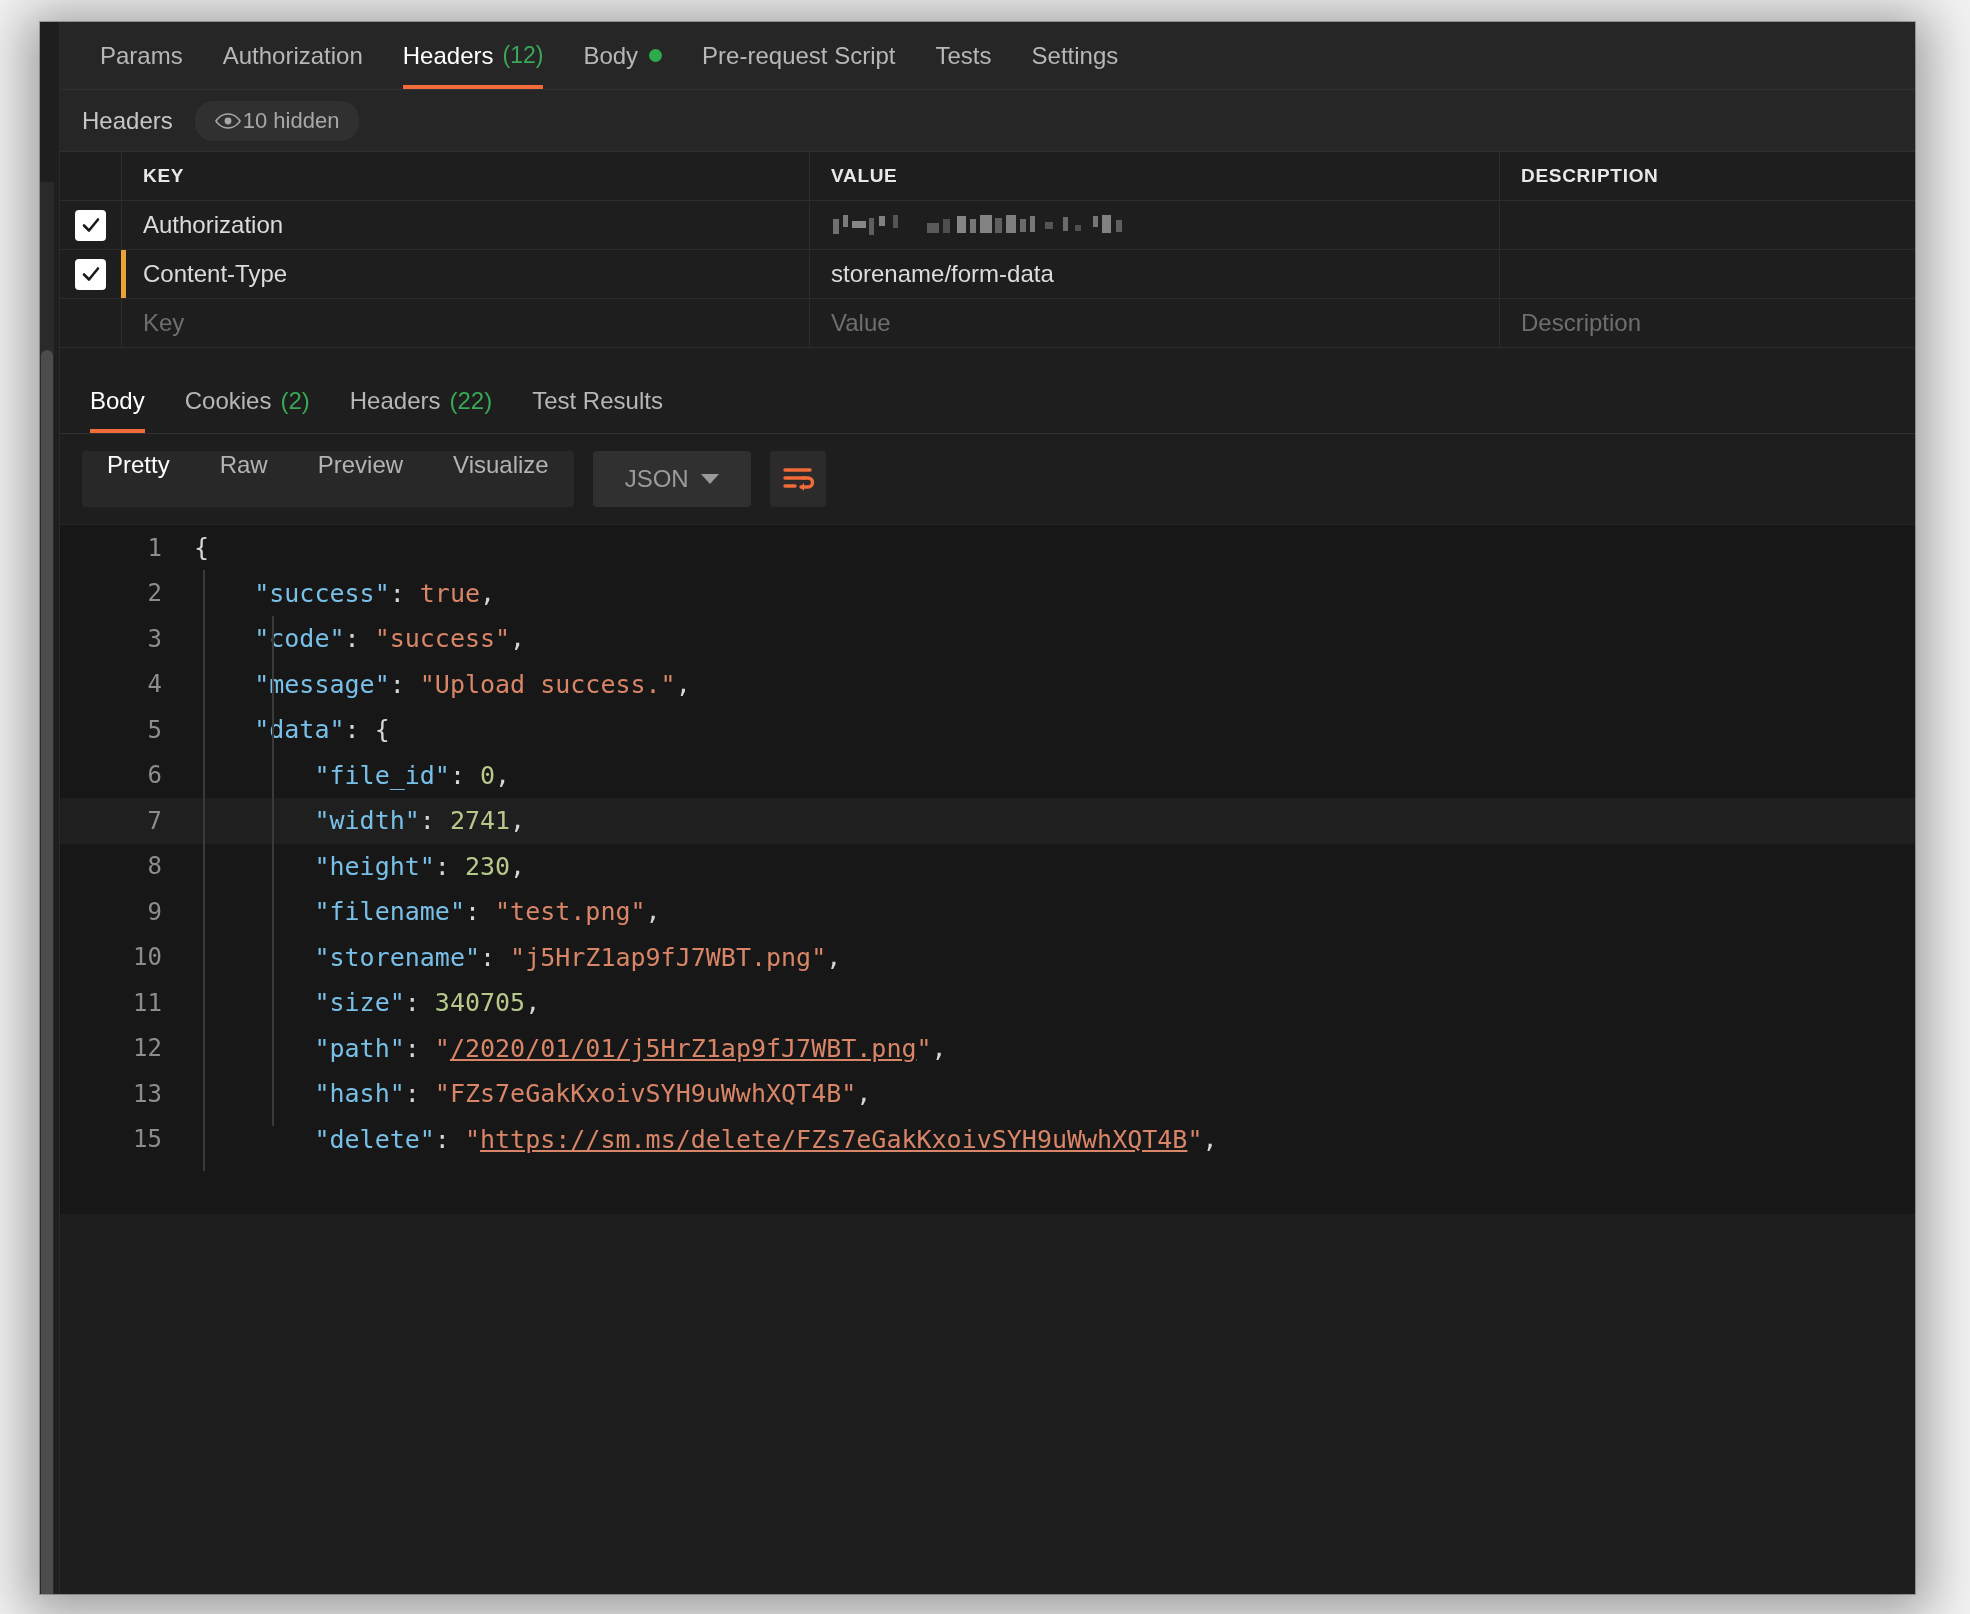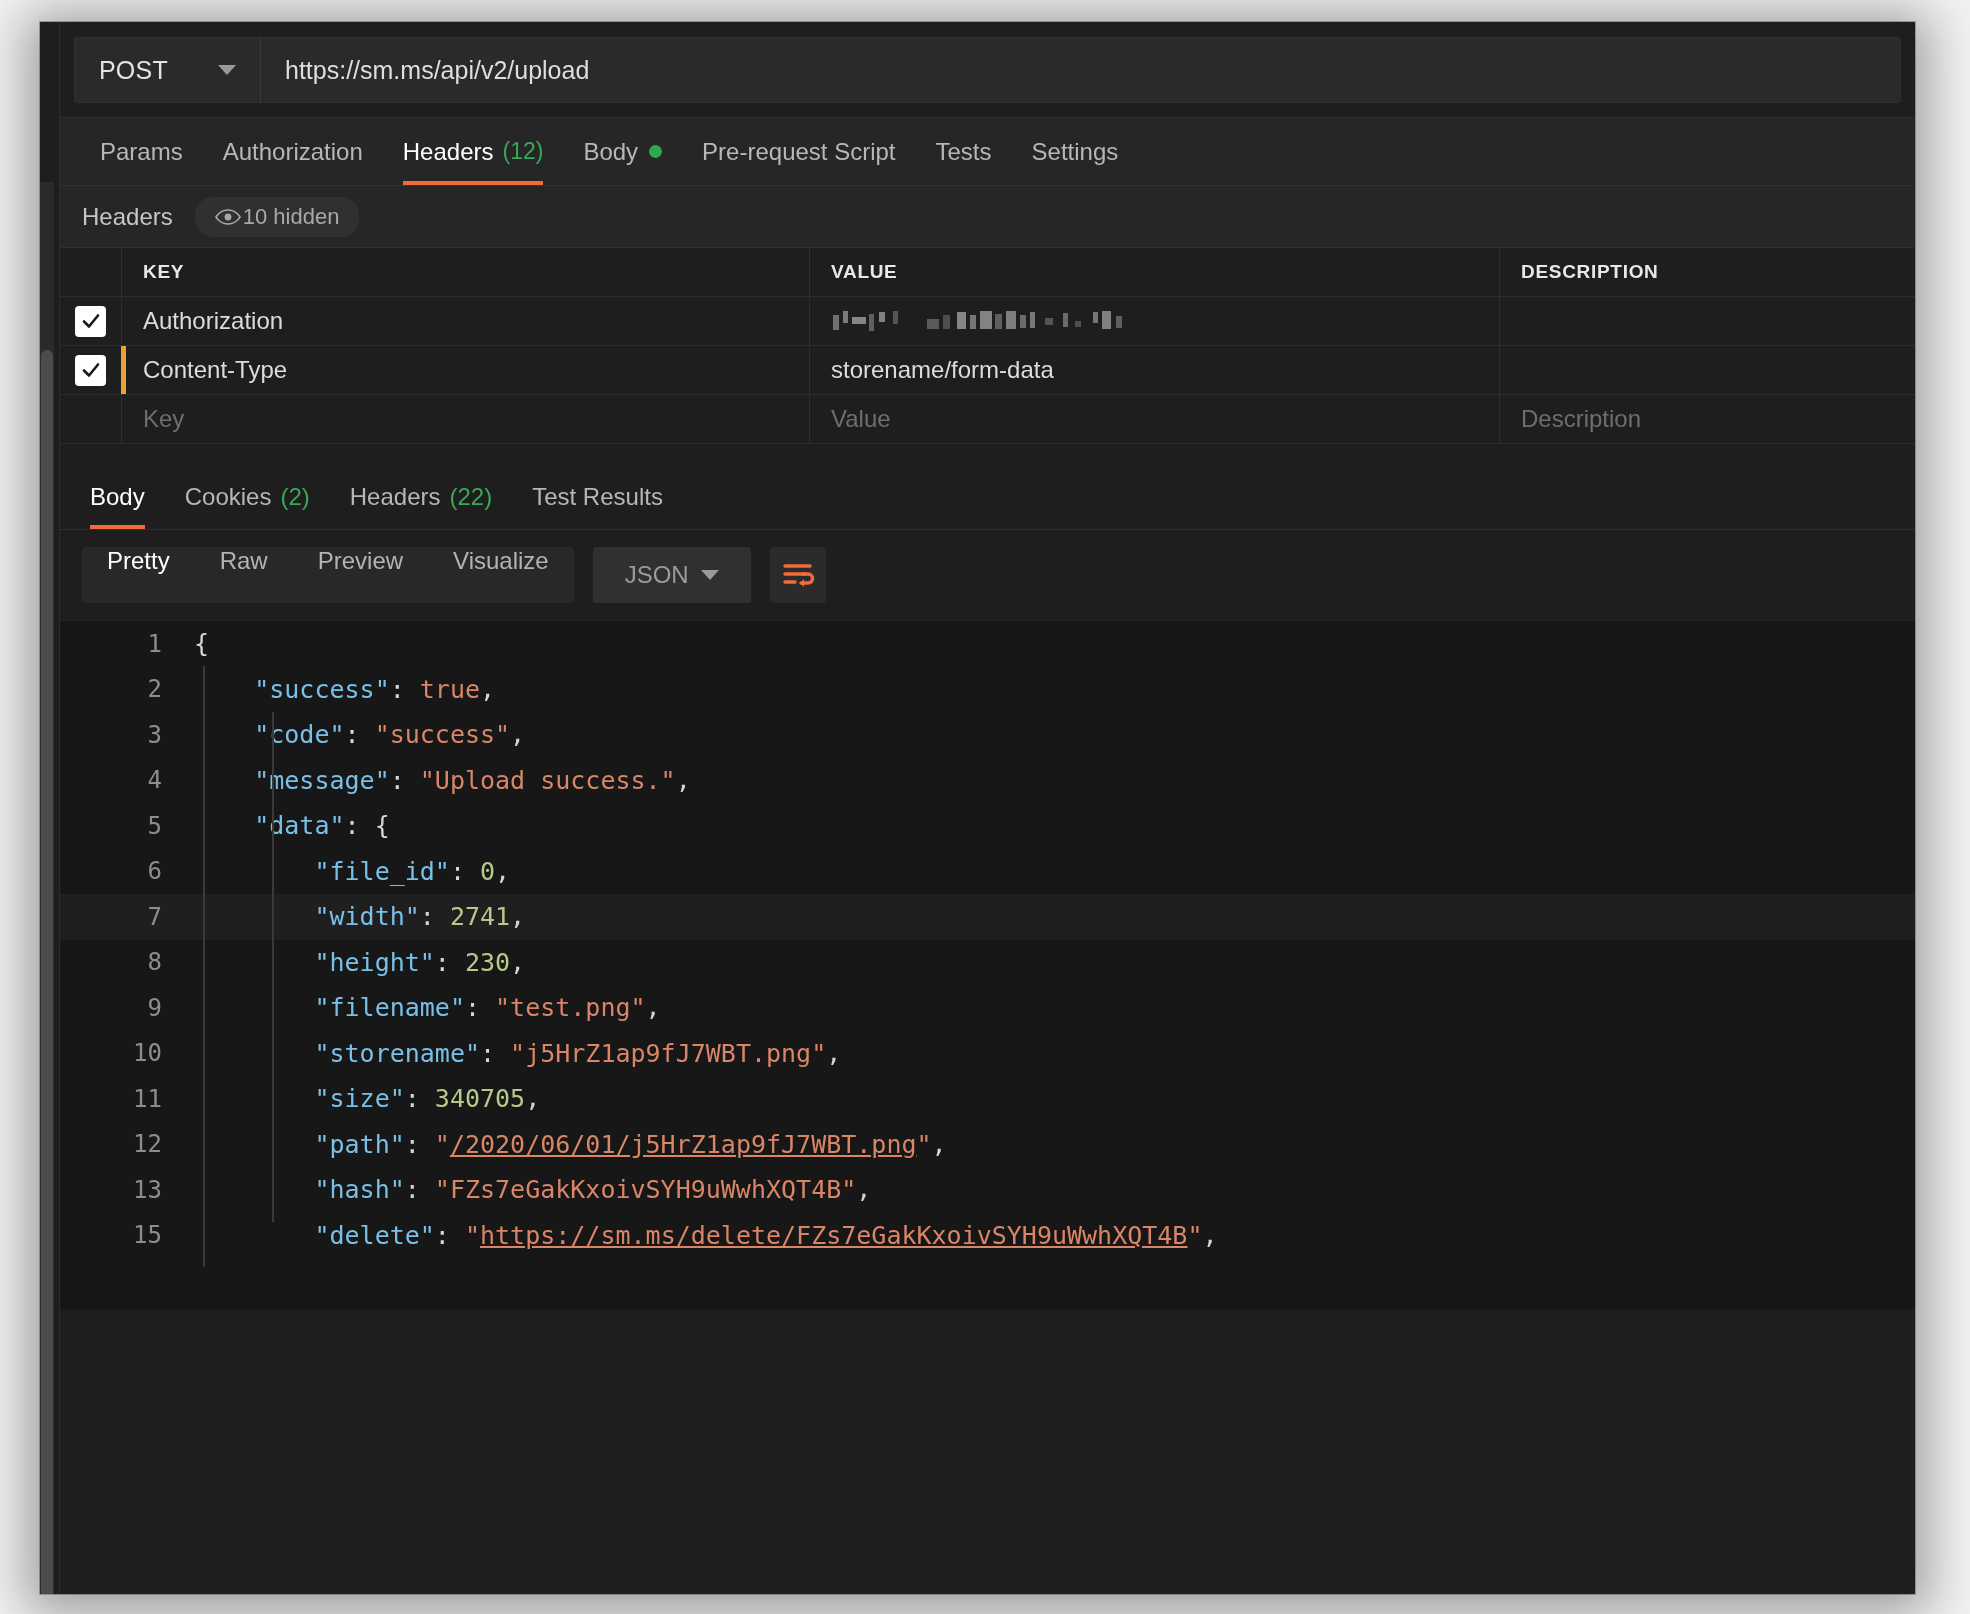--- a/index.html
+++ b/index.html
@@ -278,29 +278,20 @@
 <div id="page-frame">
 
   <div id="left-rail">
     <div id="rail-scroll-track">
       <div id="rail-scroll-thumb"></div>
     </div>
   </div>
 
   <div id="content">
 
-    <div id="url-bar">
-      <div id="url-row">
-        <div id="method-select">
-          <span id="method-label">POST</span>
-          <span class="caret-down"></span>
-        </div>
-        <input id="url-input" type="text" readonly="" value="https://sm.ms/api/v2/upload" style="">
-      </div>
-    </div>
 
     <div id="req-tabs">
       <div class="rtab">
         <span>Params</span>
       </div>
       <div class="rtab">
         <span>Authorization</span>
       </div>
       <div class="rtab active">
         <span>Headers</span>
@@ -483,21 +474,21 @@
           <div class="code-line"><span class="ln">2</span><span class="code-text"><span class="tok-punc">    </span><span class="tok-key">"success"</span><span class="tok-punc">: </span><span class="tok-bool">true</span><span class="tok-punc">,</span></span></div>
           <div class="code-line"><span class="ln">3</span><span class="code-text"><span class="tok-punc">    </span><span class="tok-key">"code"</span><span class="tok-punc">: </span><span class="tok-str">"success"</span><span class="tok-punc">,</span></span></div>
           <div class="code-line"><span class="ln">4</span><span class="code-text"><span class="tok-punc">    </span><span class="tok-key">"message"</span><span class="tok-punc">: </span><span class="tok-str">"Upload success."</span><span class="tok-punc">,</span></span></div>
           <div class="code-line"><span class="ln">5</span><span class="code-text"><span class="tok-punc">    </span><span class="tok-key">"data"</span><span class="tok-punc">: {</span></span></div>
           <div class="code-line"><span class="ln">6</span><span class="code-text"><span class="tok-punc">        </span><span class="tok-key">"file_id"</span><span class="tok-punc">: </span><span class="tok-num">0</span><span class="tok-punc">,</span></span></div>
           <div class="code-line hl"><span class="ln">7</span><span class="code-text"><span class="tok-punc">        </span><span class="tok-key">"width"</span><span class="tok-punc">: </span><span class="tok-num">2741</span><span class="tok-punc">,</span></span></div>
           <div class="code-line"><span class="ln">8</span><span class="code-text"><span class="tok-punc">        </span><span class="tok-key">"height"</span><span class="tok-punc">: </span><span class="tok-num">230</span><span class="tok-punc">,</span></span></div>
           <div class="code-line"><span class="ln">9</span><span class="code-text"><span class="tok-punc">        </span><span class="tok-key">"filename"</span><span class="tok-punc">: </span><span class="tok-str">"test.png"</span><span class="tok-punc">,</span></span></div>
           <div class="code-line"><span class="ln">10</span><span class="code-text"><span class="tok-punc">        </span><span class="tok-key">"storename"</span><span class="tok-punc">: </span><span class="tok-str">"j5HrZ1ap9fJ7WBT.png"</span><span class="tok-punc">,</span></span></div>
           <div class="code-line"><span class="ln">11</span><span class="code-text"><span class="tok-punc">        </span><span class="tok-key">"size"</span><span class="tok-punc">: </span><span class="tok-num">340705</span><span class="tok-punc">,</span></span></div>
-          <div class="code-line"><span class="ln">12</span><span class="code-text"><span class="tok-punc">        </span><span class="tok-key">"path"</span><span class="tok-punc">: </span><span class="tok-str">"</span><span class="tok-link">/2020/06/01/j5HrZ1ap9fJ7WBT.png</span><span class="tok-str">"</span><span class="tok-punc">,</span></span></div>
+          <div class="code-line"><span class="ln">12</span><span class="code-text"><span class="tok-punc">        </span><span class="tok-key">"path"</span><span class="tok-punc">: </span><span class="tok-str">"</span><span class="tok-link">/2020/01/01/j5HrZ1ap9fJ7WBT.png</span><span class="tok-str">"</span><span class="tok-punc">,</span></span></div>
           <div class="code-line"><span class="ln">13</span><span class="code-text"><span class="tok-punc">        </span><span class="tok-key">"hash"</span><span class="tok-punc">: </span><span class="tok-str">"FZs7eGakKxoivSYH9uWwhXQT4B"</span><span class="tok-punc">,</span></span></div>
           <div class="code-line"><span class="ln">15</span><span class="code-text"><span class="tok-punc">        </span><span class="tok-key">"delete"</span><span class="tok-punc">: </span><span class="tok-str">"</span><span class="tok-link">https://sm.ms/delete/FZs7eGakKxoivSYH9uWwhXQT4B</span><span class="tok-str">"</span><span class="tok-punc">,</span></span></div>
           <div class="code-line"></div>
         </div>
     </div>
 
   </div>
 </div>
 
 </body></html>

